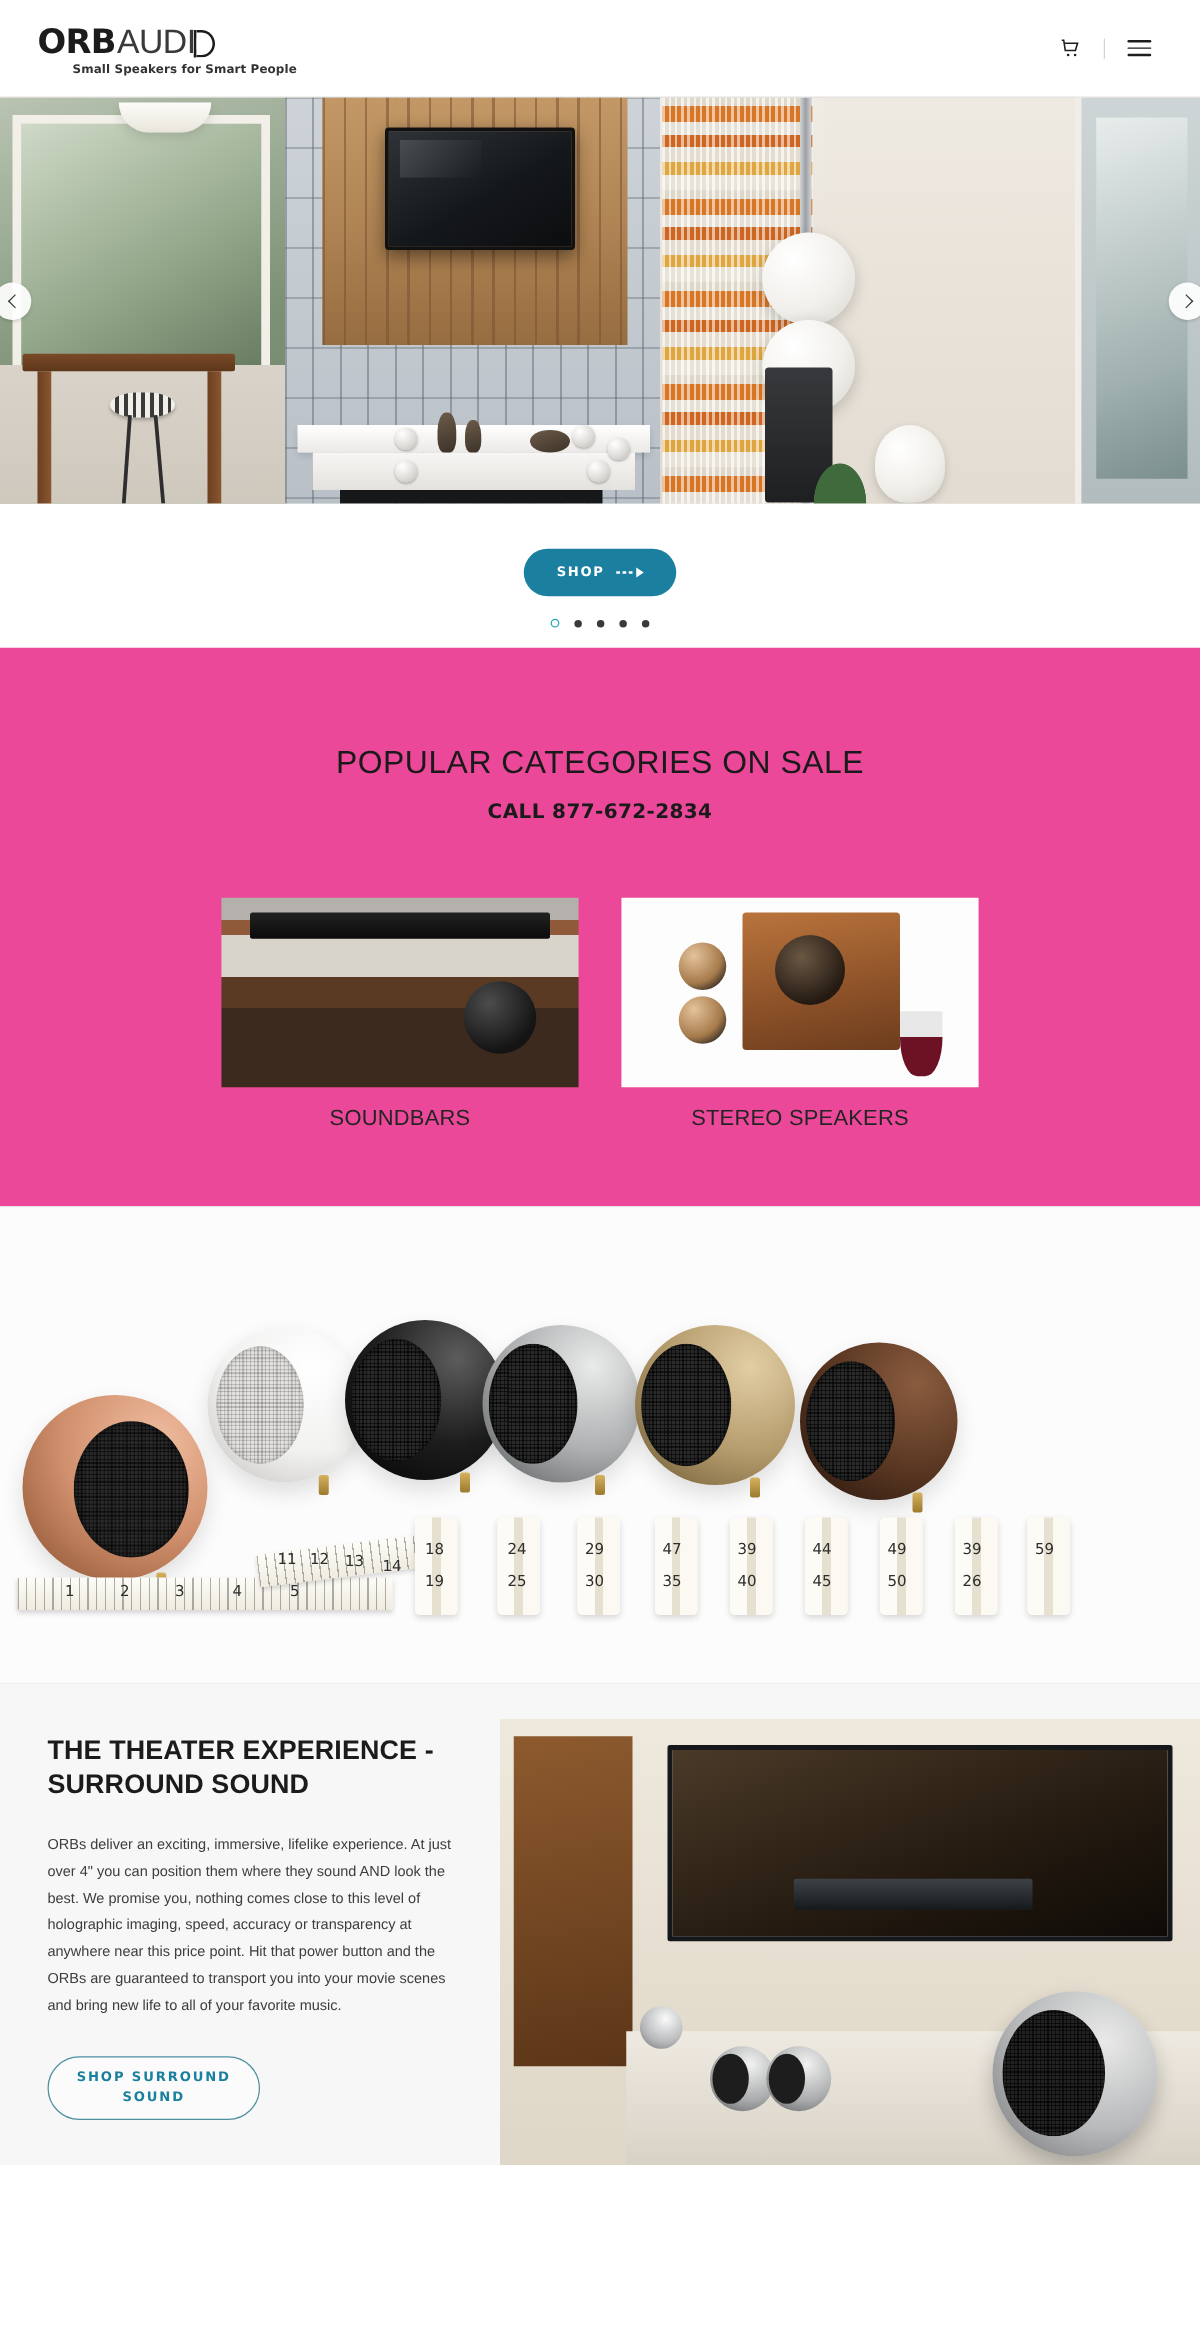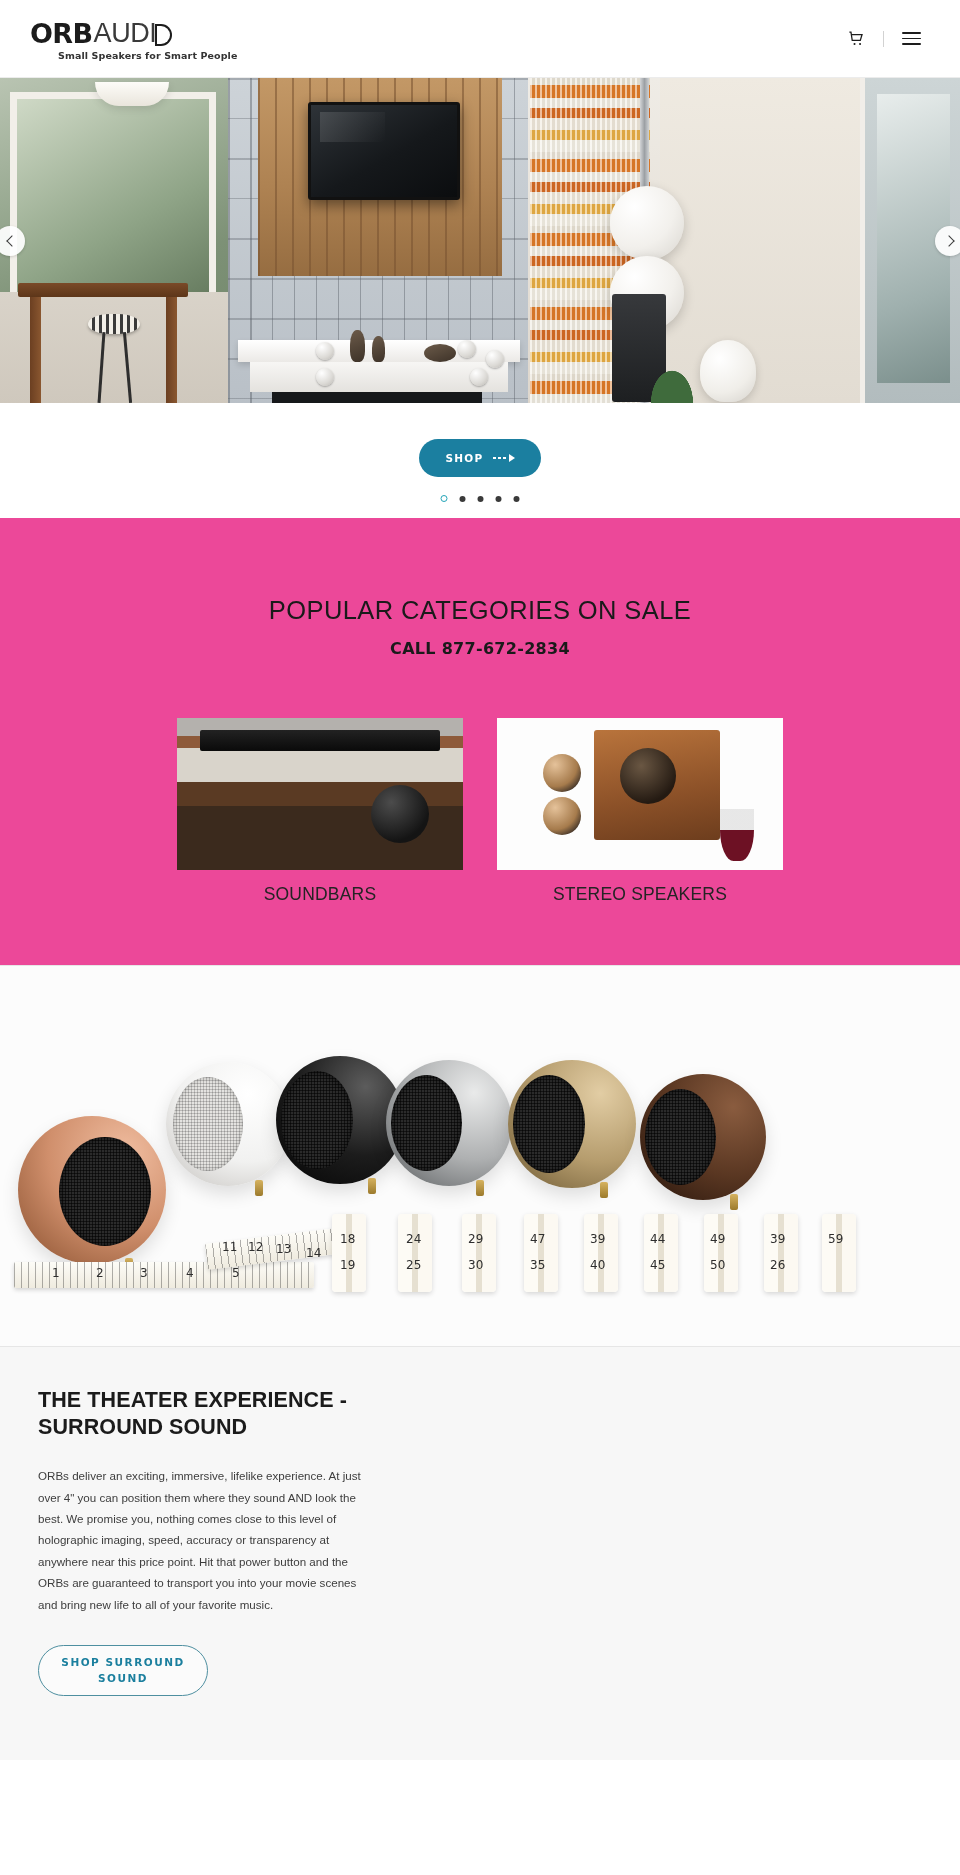--- a/index.html
+++ b/index.html
@@ -345,21 +345,21 @@
     position: absolute; font-size: 12px; color: #2e2e2e; font-family: "DejaVu Sans", sans-serif;
   }
   .tape-coil {
     position: absolute; width: 34px; height: 78px; top: 0;
     background: linear-gradient(90deg,#fdfbf5 0 40%, #e6e0d1 40% 60%, #fcf9f2 60% 100%);
     border-radius: 4px; box-shadow: 0 2px 5px rgba(0,0,0,.15);
   }
 
   
   .theater {
-    display: flex; background: #f7f7f7; min-height: 334px; flex-direction: column;
+    display: flex; background: #f7f7f7; min-height: 334px;
   }
   .theater-left { width: 400px; padding: 40px 36px 36px 38px; }
   .theater-h {
     font-size: 21.5px; font-weight: bold; color: #1b1b1b; line-height: 1.26;
     letter-spacing: 0.1px; font-family: "Liberation Sans", sans-serif;
   }
   .theater-p {
     margin-top: 24px; font-size: 11.6px; line-height: 1.85; color: #3d3d3d;
     font-family: "Liberation Sans", sans-serif;
   }

